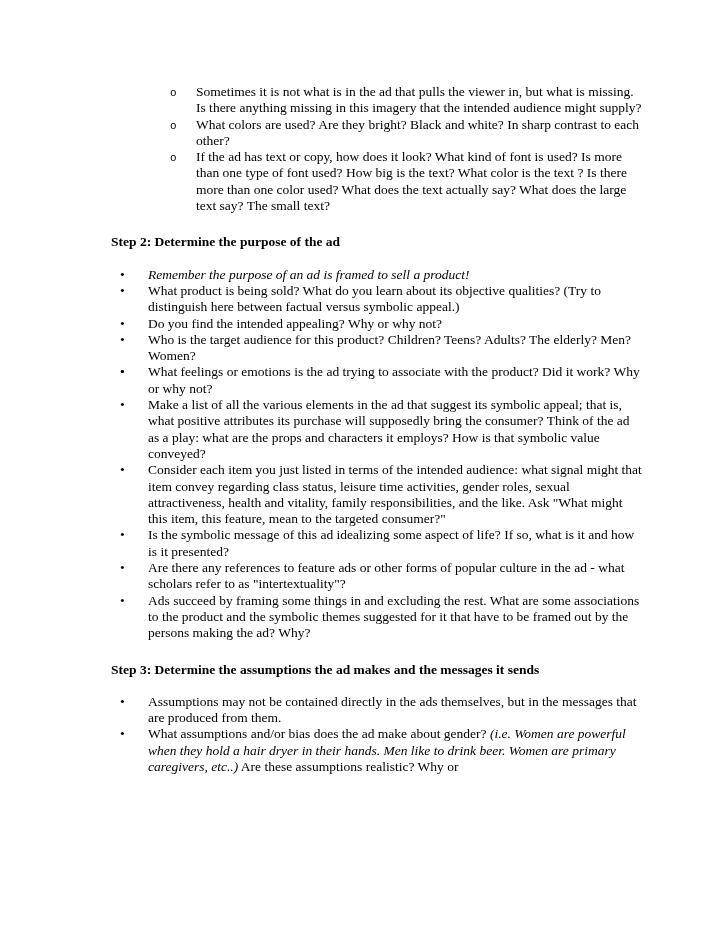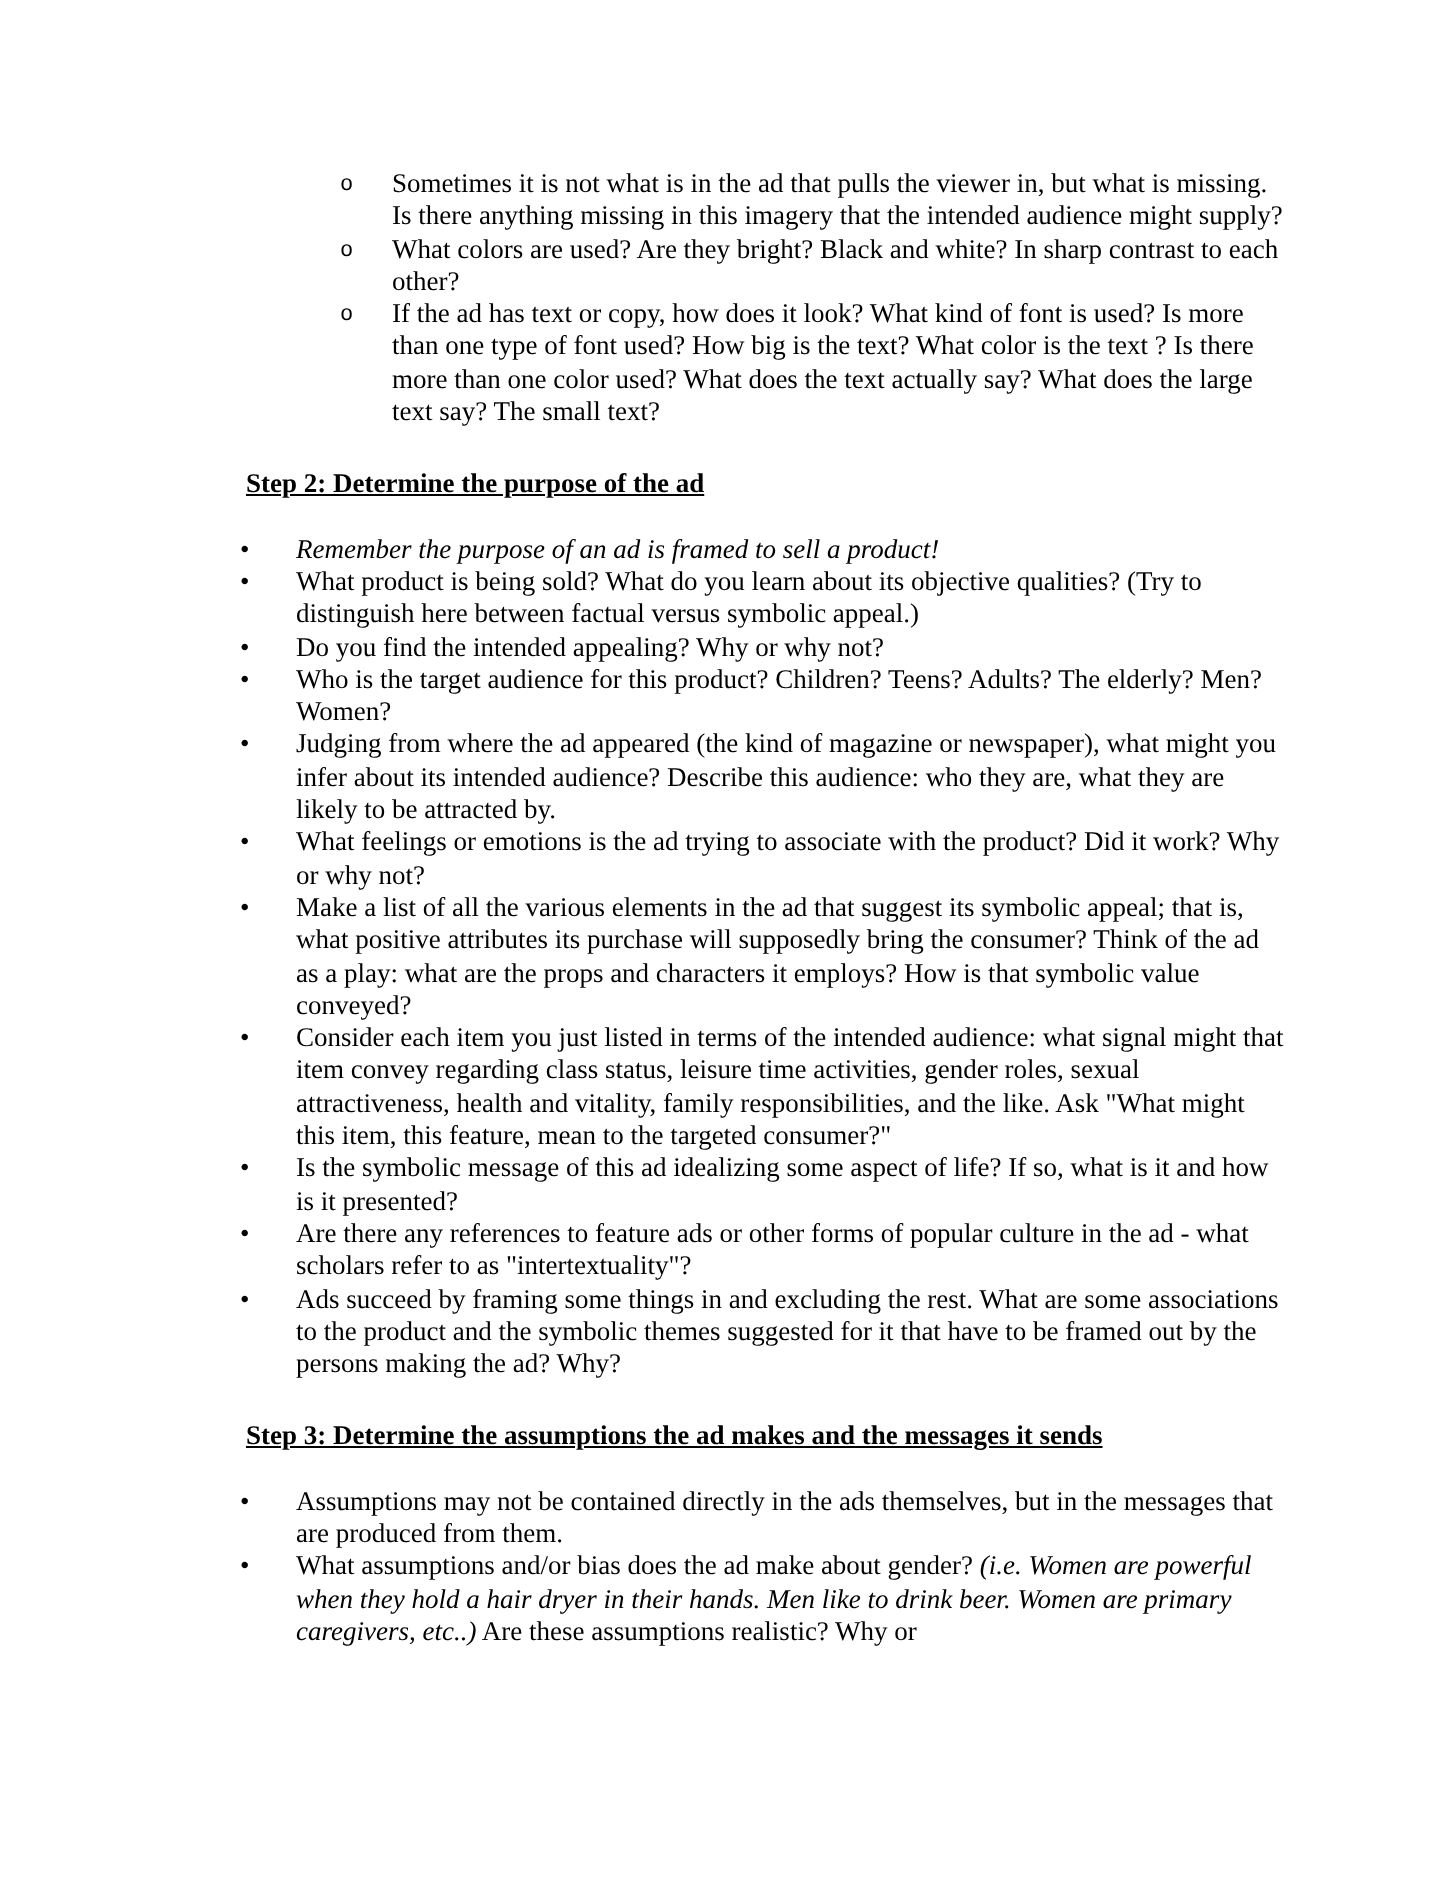--- a/index.html
+++ b/index.html
@@ -50,22 +50,21 @@
     position: absolute;
     left: 13px;
     top: 0;
     font-size: 13.5px;
     line-height: 16.3px;
   }
   .heading {
     font-size: 13.5px;
     line-height: 16.3px;
     font-weight: bold;
-    margin: 20px 0 16px 16px;
-    text-decoration: underline;
+    margin: 20px 0 16px 4px;
   }
   .italic {
     font-style: italic;
   }
 </style>
 </head>
 <body>
 
 <div class="page">
 
@@ -98,21 +97,20 @@
     <li class="item">
       <span class="bullet">•</span>
       <span class="text">Do you find the intended appealing? Why or why not?</span>
     </li>
     <li class="item">
       <span class="bullet">•</span>
       <span class="text">Who is the target audience for this product? Children? Teens? Adults? The elderly? Men? Women?</span>
     </li>
     <li class="item">
       <span class="bullet">•</span>
-      <span class="text">Judging from where the ad appeared (the kind of magazine or newspaper), what might you infer about its intended audience? Describe this audience: who they are, what they are likely to be attracted by.</span>
     </li>
     <li class="item">
       <span class="bullet">•</span>
       <span class="text">What feelings or emotions is the ad trying to associate with the product? Did it work? Why or why not?</span>
     </li>
     <li class="item">
       <span class="bullet">•</span>
       <span class="text">Make a list of all the various elements in the ad that suggest its symbolic appeal; that is, what positive attributes its purchase will supposedly bring the consumer? Think of the ad as a play: what are the props and characters it employs? How is that symbolic value conveyed?</span>
     </li>
     <li class="item">

